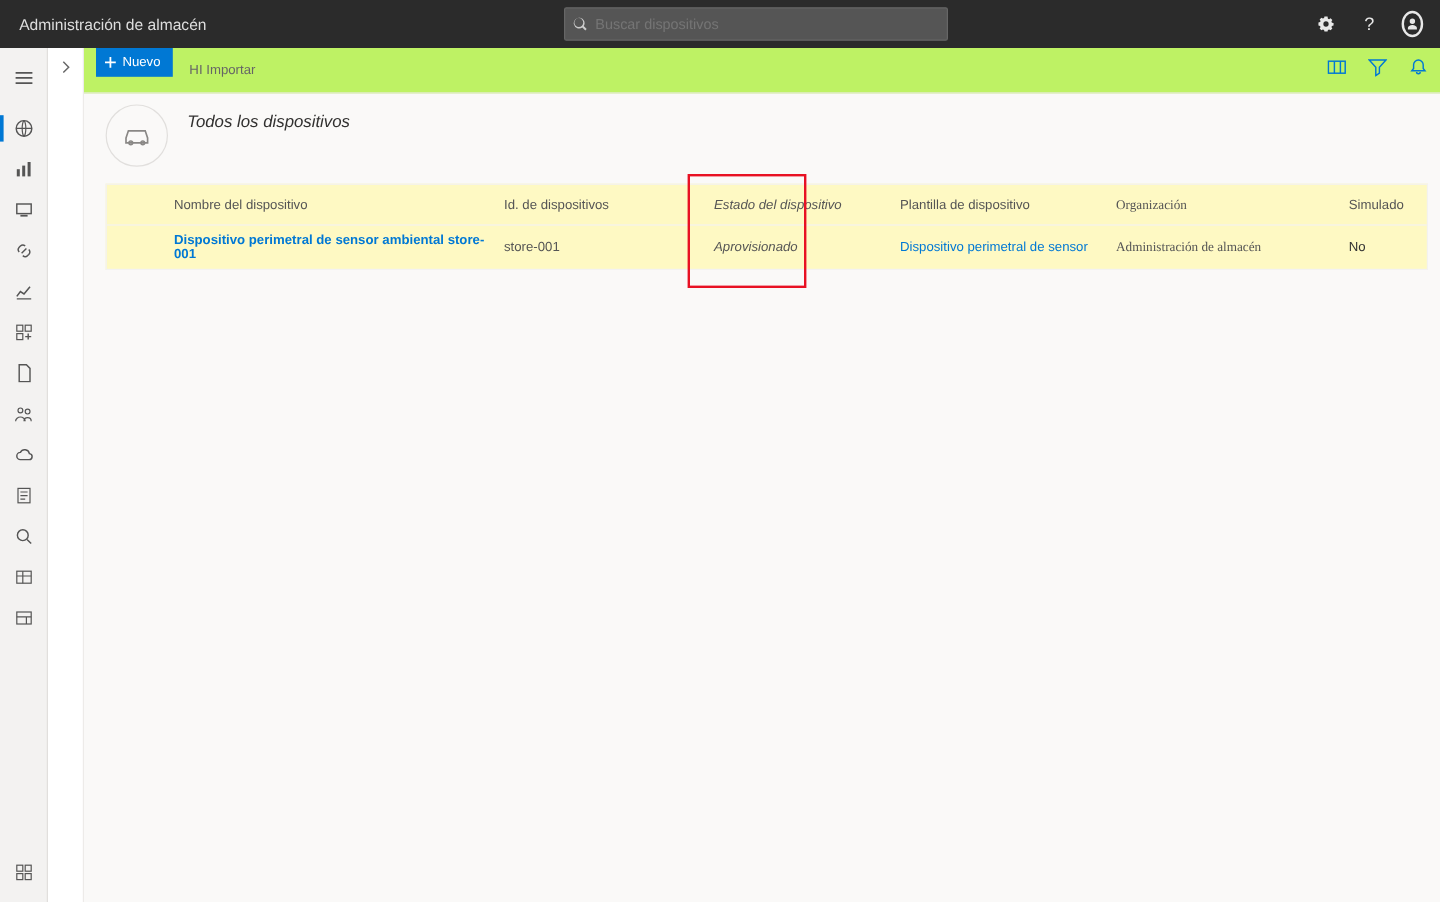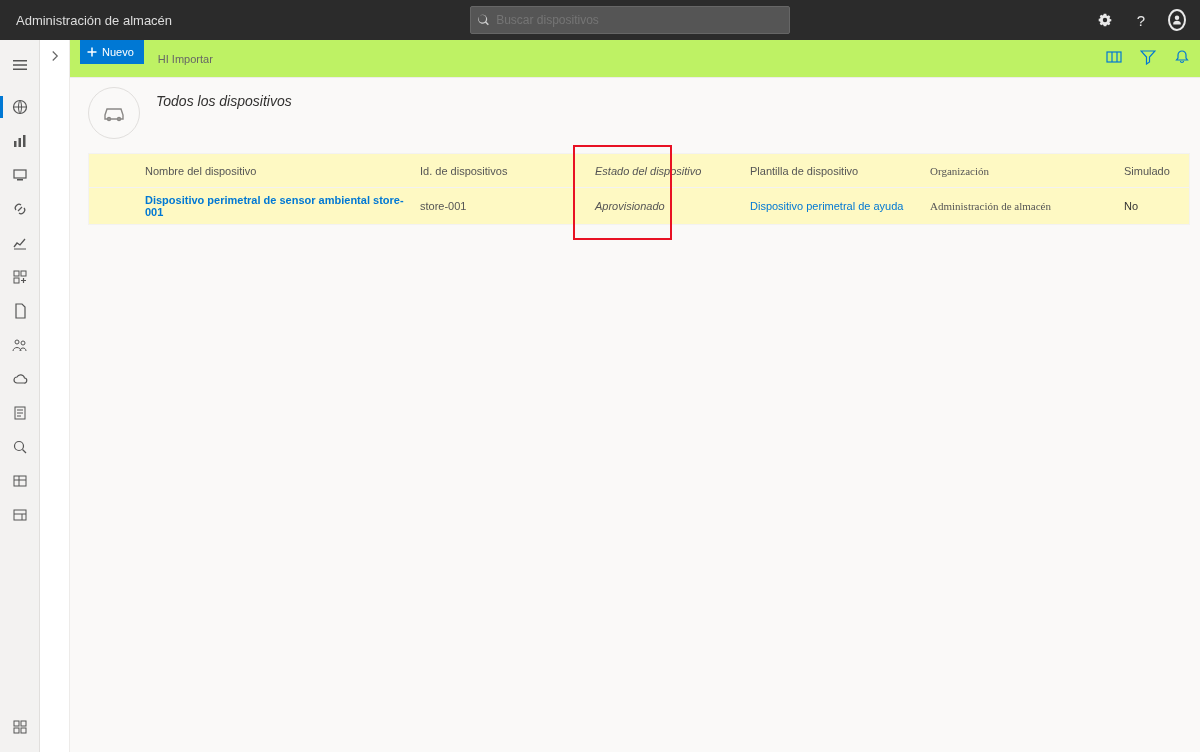--- a/index.html
+++ b/index.html
@@ -258,20 +258,20 @@
     </div>
     <div class="trow">
       <div class="col c-check"></div>
       <div class="col c-name name-cell">
         <span class="prefix">Dispositivo perimetral de sensor ambiental</span>
         <span> </span>
         <span class="bold">store-001</span>
       </div>
       <div class="col c-id txt">store-001</div>
       <div class="col c-status txt">Aprovisionado</div>
-      <div class="col c-template link">Dispositivo perimetral de ayuda</div>
+      <div class="col c-template link">Dispositivo perimetral de sensor</div>
       <div class="col c-org txt">Administración de almacén</div>
       <div class="col c-sim no">No</div>
     </div>
   </div>
 </div>
 
 <div class="redbox" id="redbox" style="left: 573px; top: 145px; width: 99px; height: 95px;"></div>
 
 </body></html>

